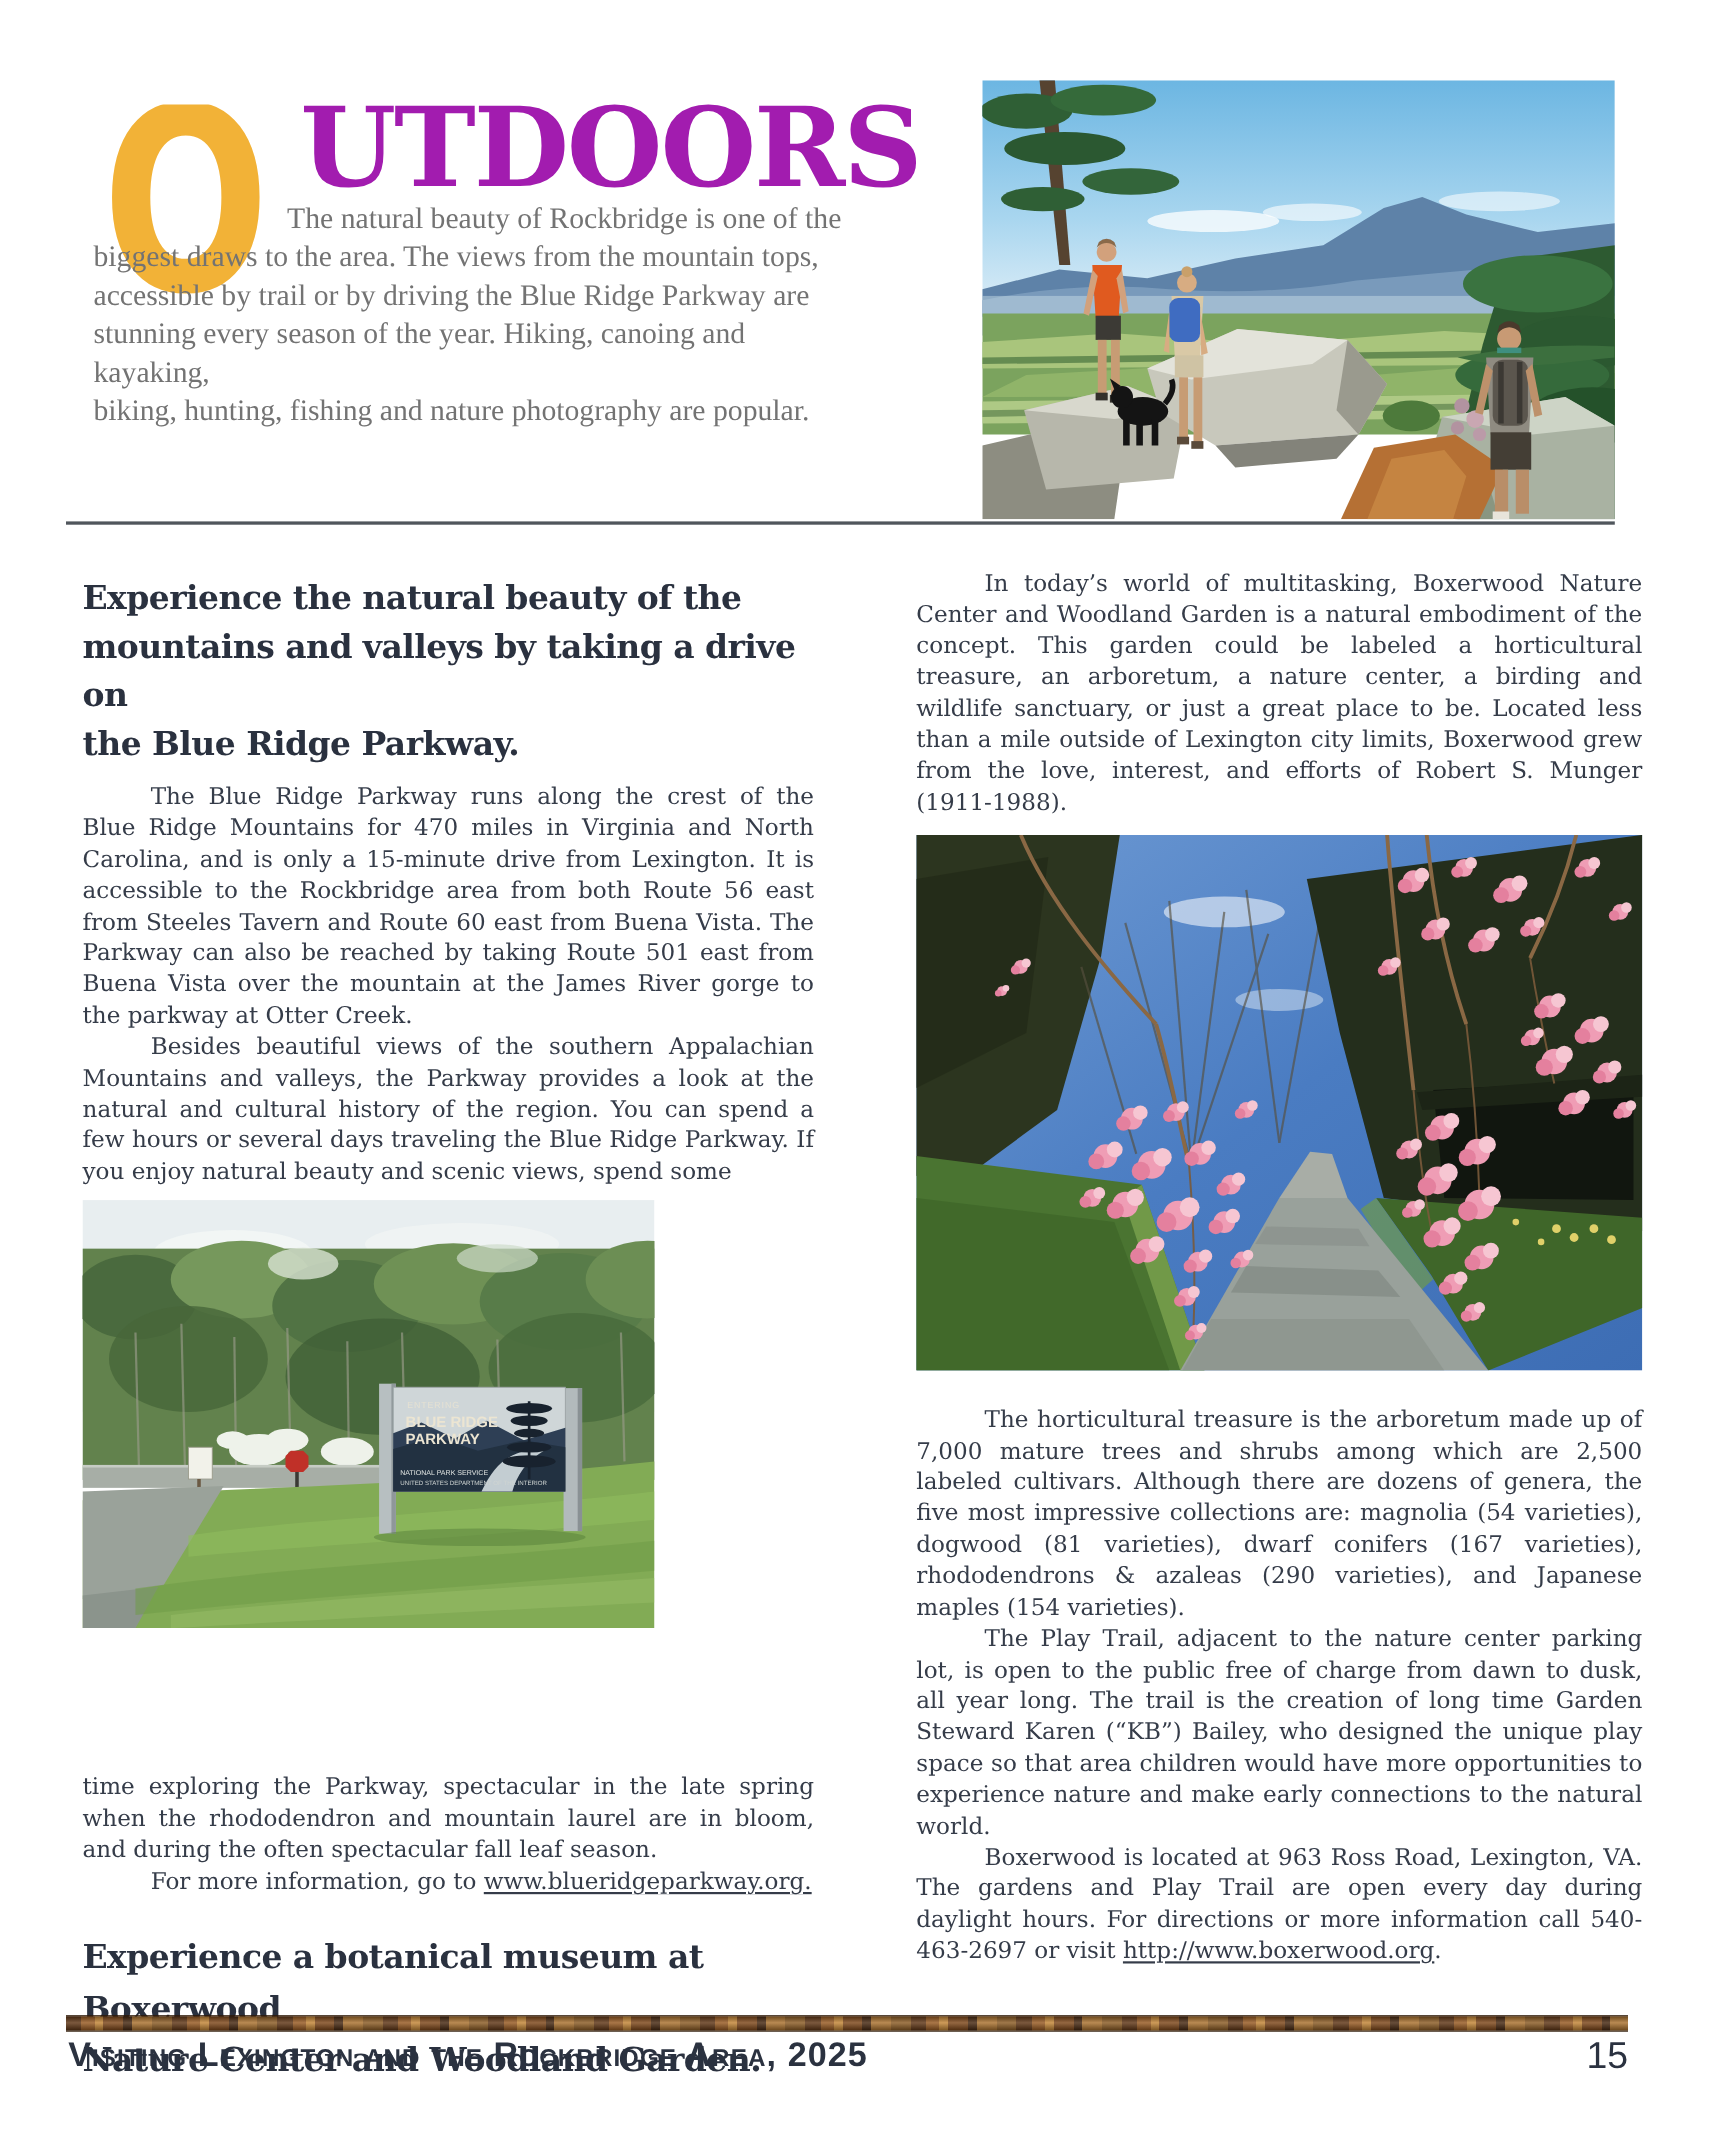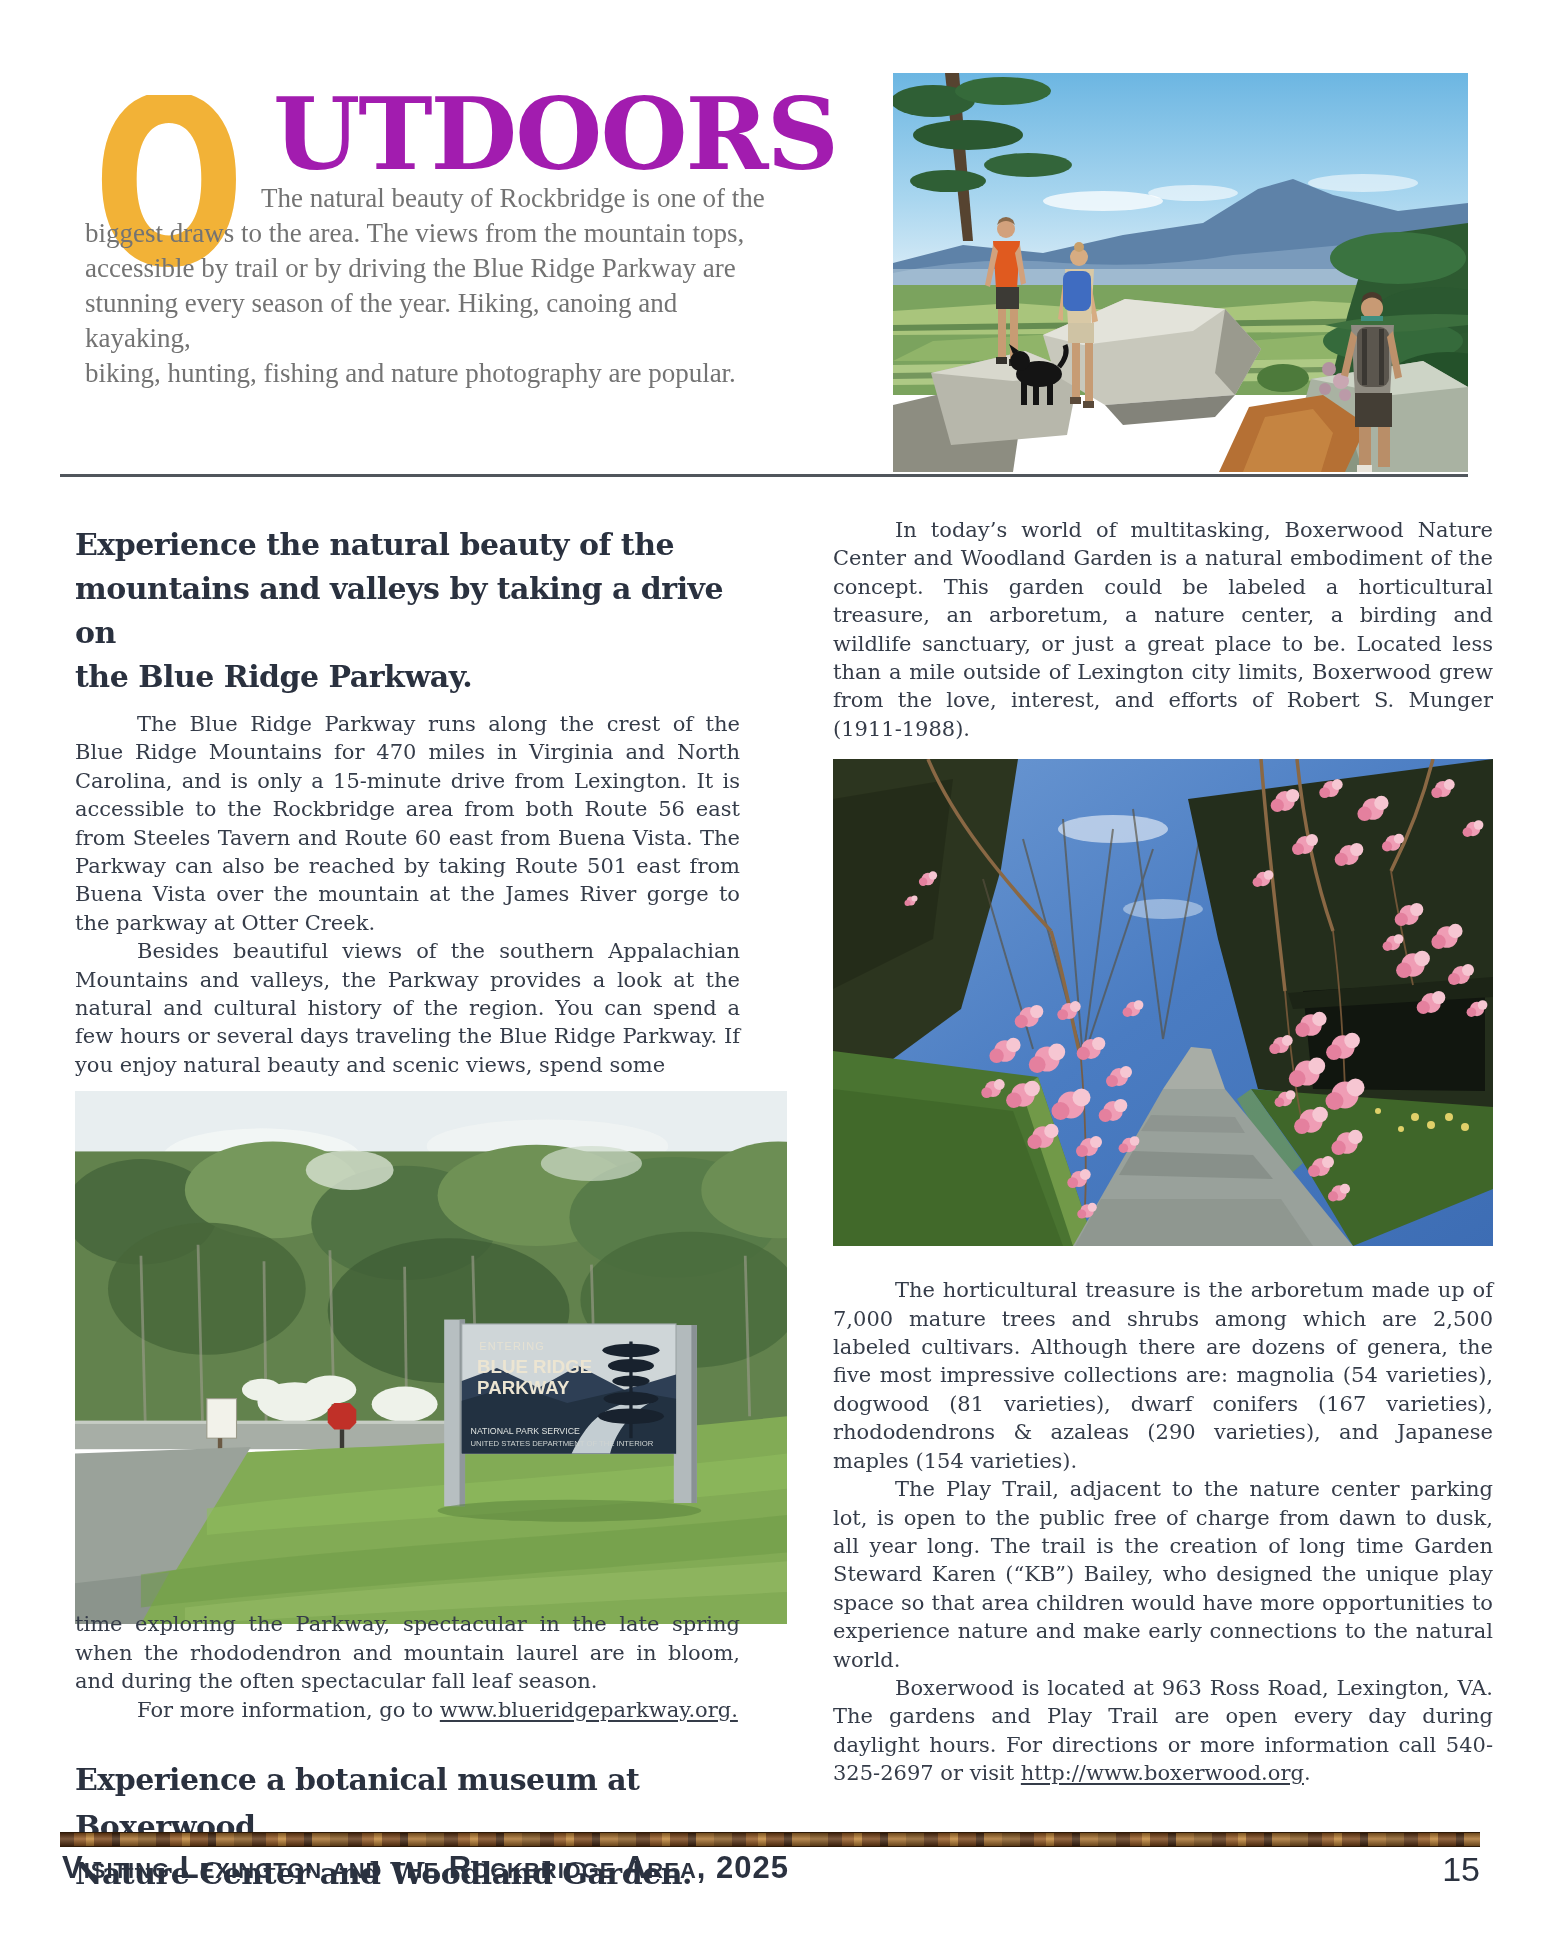--- a/index.html
+++ b/index.html
@@ -29,21 +29,21 @@
   .col h2{font-family:"DejaVu Serif", serif;font-weight:bold;font-size:30px;
           line-height:44px;color:#2a313f;margin:18px 0 0 0;white-space:pre-line;
           letter-spacing:-0.5px;}
   .col p{margin:0;font-size:21px;line-height:28.4px;text-align:justify;
          text-indent:62px;color:#353c49;}
   .col p.noindent{text-indent:0;}
   .col p.first{margin-top:11px;}
   a.inline-link{color:#353c49;text-decoration:underline;text-underline-offset:3px;cursor:pointer;}
 
   figure{margin:0;}
-  .fig-parkway{width:712px;height:485px;margin:12px 0 34px 0;}
+  .fig-parkway{width:520px;height:485px;margin:12px 0 34px 0;}
   .fig-blossoms{width:660px;height:487px;margin:16px 0 30px 0;}
   .after-fig{margin-top:0;}
 
   .h2-bottom{margin-top:32px !important;line-height:47px !important;}
 
   
   .footer-bar{position:absolute;left:60px;top:1832px;width:1420px;height:13px;
       border-top:1px solid #2e1a08;border-bottom:1px solid #2e1a08;
       background:
         linear-gradient(180deg, rgba(0,0,0,.35), rgba(255,255,255,.18) 45%, rgba(0,0,0,.38)),
@@ -397,20 +397,20 @@
           <use href="#bl" transform="translate(488,408) scale(1.0)"></use>
             <use href="#bl" transform="translate(506,434) scale(0.85)"></use>
           <use href="#bl" transform="translate(448,286) scale(0.9)"></use>
             <use href="#bl" transform="translate(452,340) scale(0.8)"></use>
         </g>
       </svg>
     </figure>
 
     <p class="after-fig">The horticultural treasure is the arboretum made up of 7,000 mature trees and shrubs among which are 2,500 labeled cultivars.  Although there are dozens of genera, the five most impressive collections are: magnolia (54 varieties), dogwood (81 varieties), dwarf conifers (167 varieties), rhododendrons &amp; azaleas (290 varieties), and Japanese maples (154 varieties).</p>
     <p>The Play Trail, adjacent to the nature center parking lot, is open to the public free of charge from dawn to dusk, all year long. The trail is the creation of long time Garden Steward Karen (“KB”) Bailey, who designed the unique play space so that area children would have more opportunities to experience nature and make early connections to the natural world.</p>
-    <p><span>Boxerwood is located at 963 Ross Road, Lexington, VA.  The gardens and Play Trail are open every day during daylight hours.  For directions or more information call 540-325-2697 or visit </span><a class="inline-link">http://www.boxerwood.org</a><span>.</span></p>
+    <p><span>Boxerwood is located at 963 Ross Road, Lexington, VA.  The gardens and Play Trail are open every day during daylight hours.  For directions or more information call 540-463-2697 or visit </span><a class="inline-link">http://www.boxerwood.org</a><span>.</span></p>
   </div>
 
   <div class="footer-bar"></div>
   <p class="footer-title">Visiting Lexington and the Rockbridge Area, 2025</p>
   <p class="footer-page">15</p>
 
 </div>
 
 </body></html>

